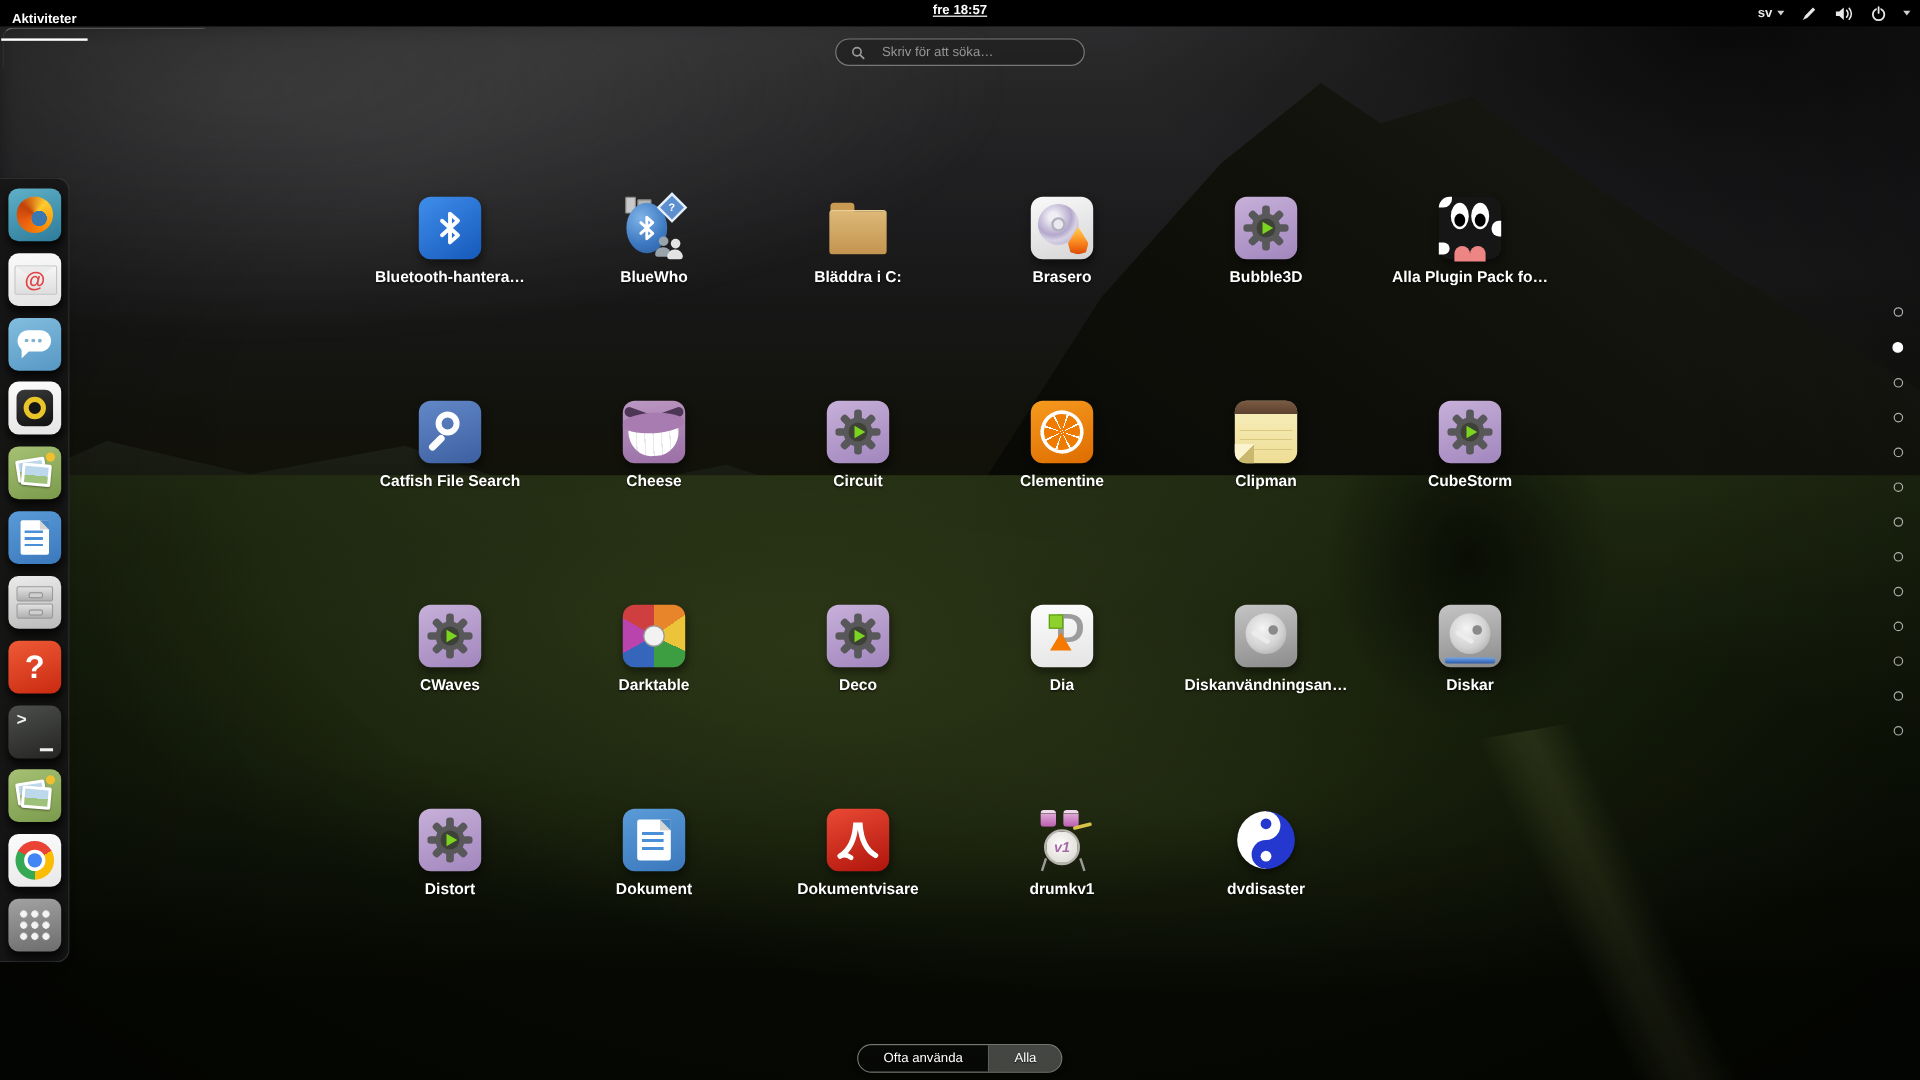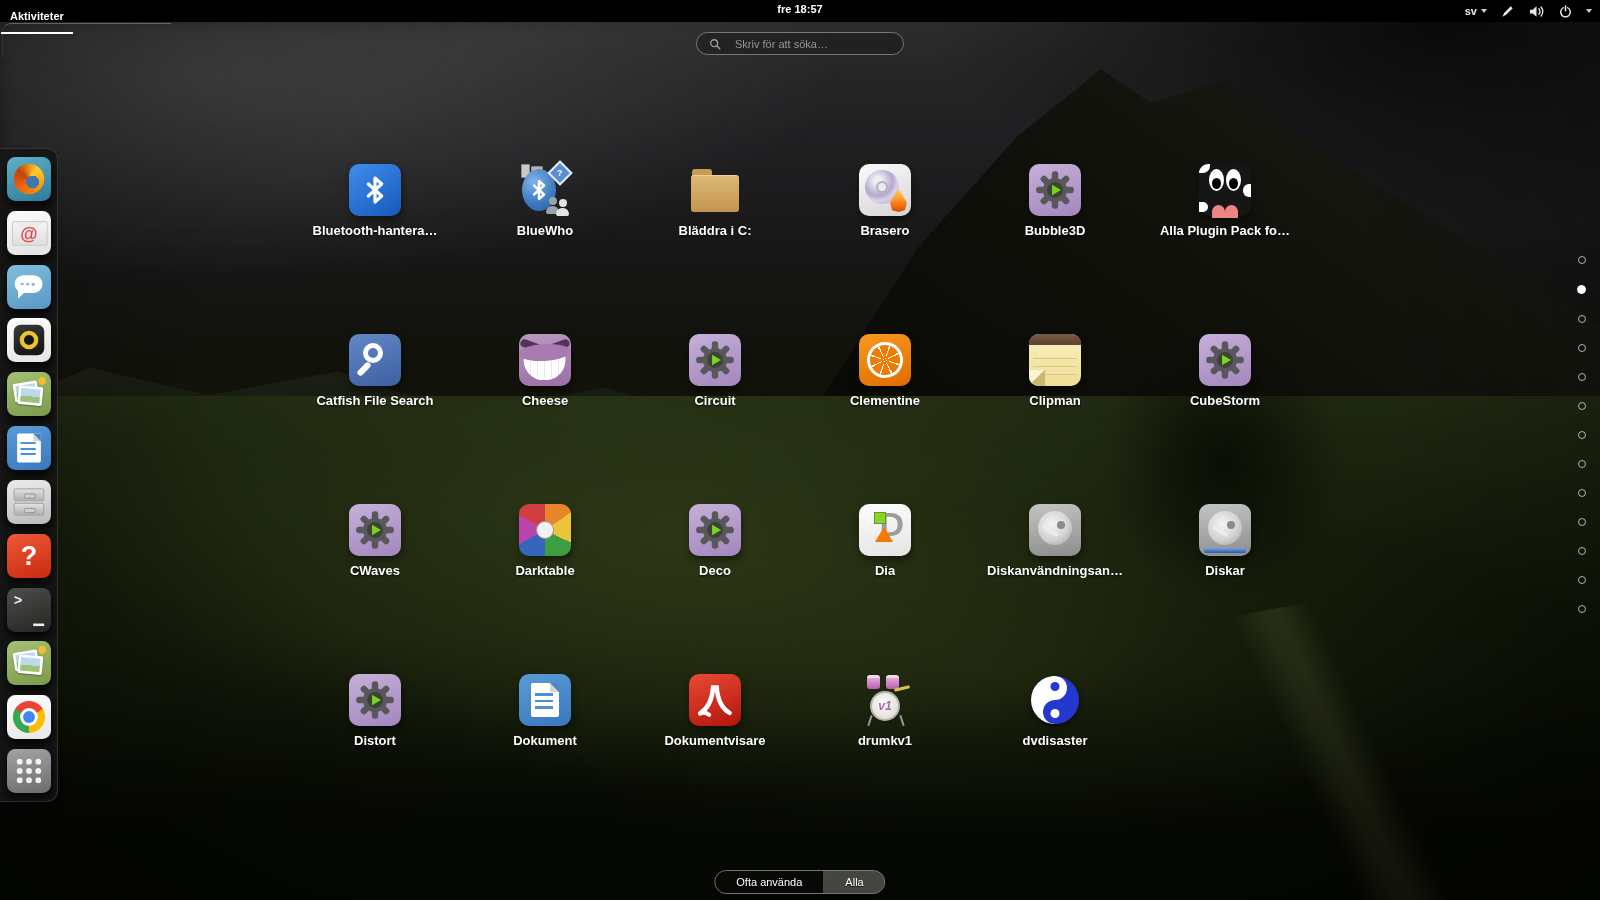--- a/index.html
+++ b/index.html
@@ -27,21 +27,21 @@
     background:linear-gradient(75deg,transparent 40%,rgba(95,105,55,.28) 48%,rgba(122,132,72,.24) 52%,transparent 61%);}
   .wp-vignette{inset:0;background:radial-gradient(ellipse at 50% 42%,transparent 52%,rgba(0,0,0,.5) 100%),rgba(0,0,0,.18);}
   .corner-arc{position:absolute;left:2px;top:23px;width:168px;height:34px;border-top:1px solid rgba(255,255,255,.28);
     border-left:1px solid rgba(255,255,255,.08);border-top-left-radius:9px;pointer-events:none;}
 
   
   .topbar{position:absolute;left:0;top:0;width:100%;height:22px;background:#000;display:flex;align-items:stretch;z-index:50;color:#fff;}
   .activities{display:flex;align-items:center;padding:16px 9px;margin-left:1px;font-size:11px;font-weight:700;
     border-bottom:2px solid #fff;box-sizing:border-box;cursor:pointer;}
   .clock{position:absolute;left:50%;top:0;height:18px;transform:translateX(-50%);display:flex;align-items:center;
-    font-size:11px;font-weight:700;}
+    font-size:11px;font-weight:700;text-decoration:underline;}
   .indicators{position:absolute;right:8px;top:0;height:22px;display:flex;align-items:center;gap:13px;}
   .kb{display:flex;align-items:center;gap:4px;font-size:11px;font-weight:700;color:#e8e8e8;cursor:pointer;}
   .chev{width:0;height:0;border-left:3.5px solid transparent;border-right:3.5px solid transparent;border-top:4.5px solid #cfcfcf;display:inline-block;}
   .tb-icon{display:flex;align-items:center;cursor:pointer;}
 
   
   .searchbar{position:absolute;left:50%;top:32px;transform:translateX(-50%);width:208px;height:23px;border-radius:12px;
     background:rgba(28,28,28,.55);border:1px solid #777;display:flex;align-items:center;padding-left:12px;box-sizing:border-box;gap:14px;z-index:40;}
   .search-ph{color:#969696;font-size:11px;}
 

